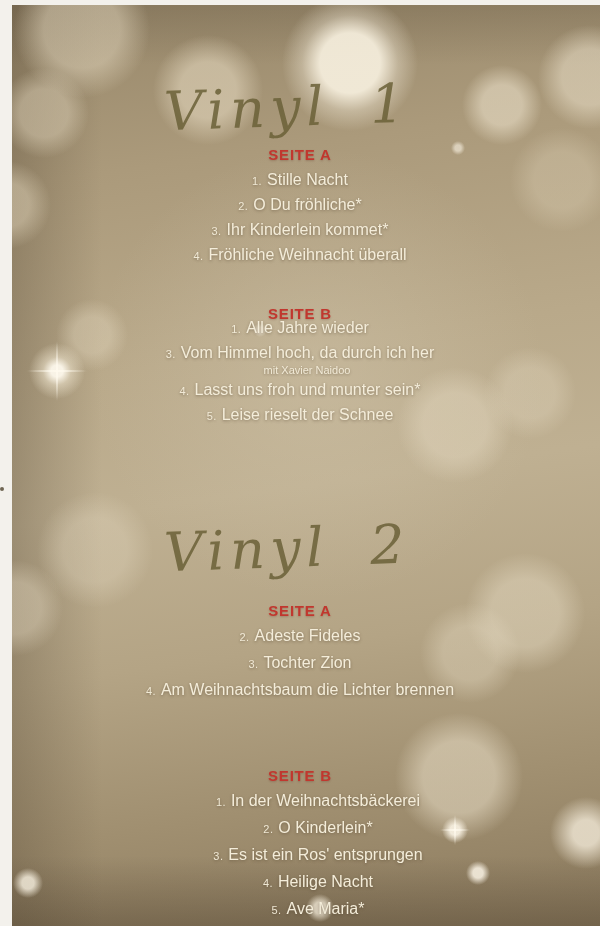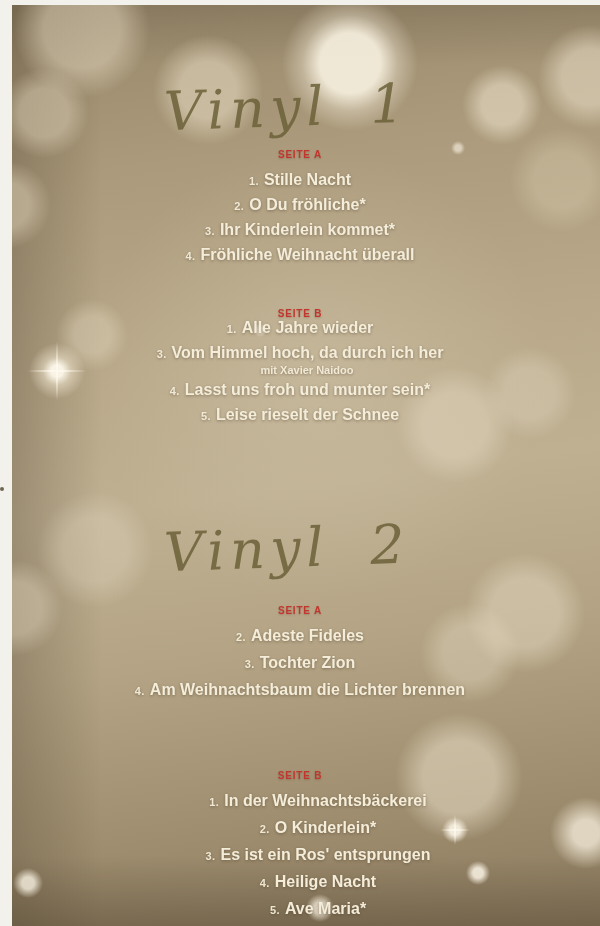--- a/index.html
+++ b/index.html
@@ -82,21 +82,21 @@
     letter-spacing: 0.10em;
     word-spacing: 0.35em;
     color: var(--script-gold, #6b6138);
     opacity: 0.85;
     transform: translateX(-13px) rotate(-2deg);
   }
   #vinyl1-title { top: 76px; }
   #vinyl2-title { top: 517px; }
 
   .seite-label {
-    font-size: 10px;
+    font-size: 15px;
     font-weight: 700;
     letter-spacing: 0.8px;
     line-height: 16px;
     color: var(--accent-red, #c1372e);
     text-shadow: 0 1px 2px rgba(90,30,25,0.25);
   }
   #v1a-label { top: 147px; }
   #v1b-label { top: 306px; }
   #v2a-label { top: 603px; }
   #v2b-label { top: 768px; }
@@ -105,21 +105,20 @@
   #v1a-tracks { top: 168px; }
   #v1b-tracks { top: 316px; }
   #v2a-tracks { top: 623px; }
   #v2b-tracks { top: 788px; margin-left: 36px; }
 
   .track {
     font-size: 16px;
     line-height: 24px;
     color: var(--track-text, #f4edda);
     text-shadow: 0 1px 3px rgba(70,55,35,0.45);
-    font-weight: bold;
   }
   .tracklist.wide .track { line-height: 25px; }
 
   .track .num {
     font-size: 11px;
     letter-spacing: 0.4px;
     margin-right: 5px;
     opacity: 0.95;
   }
   .track .subtitle {

